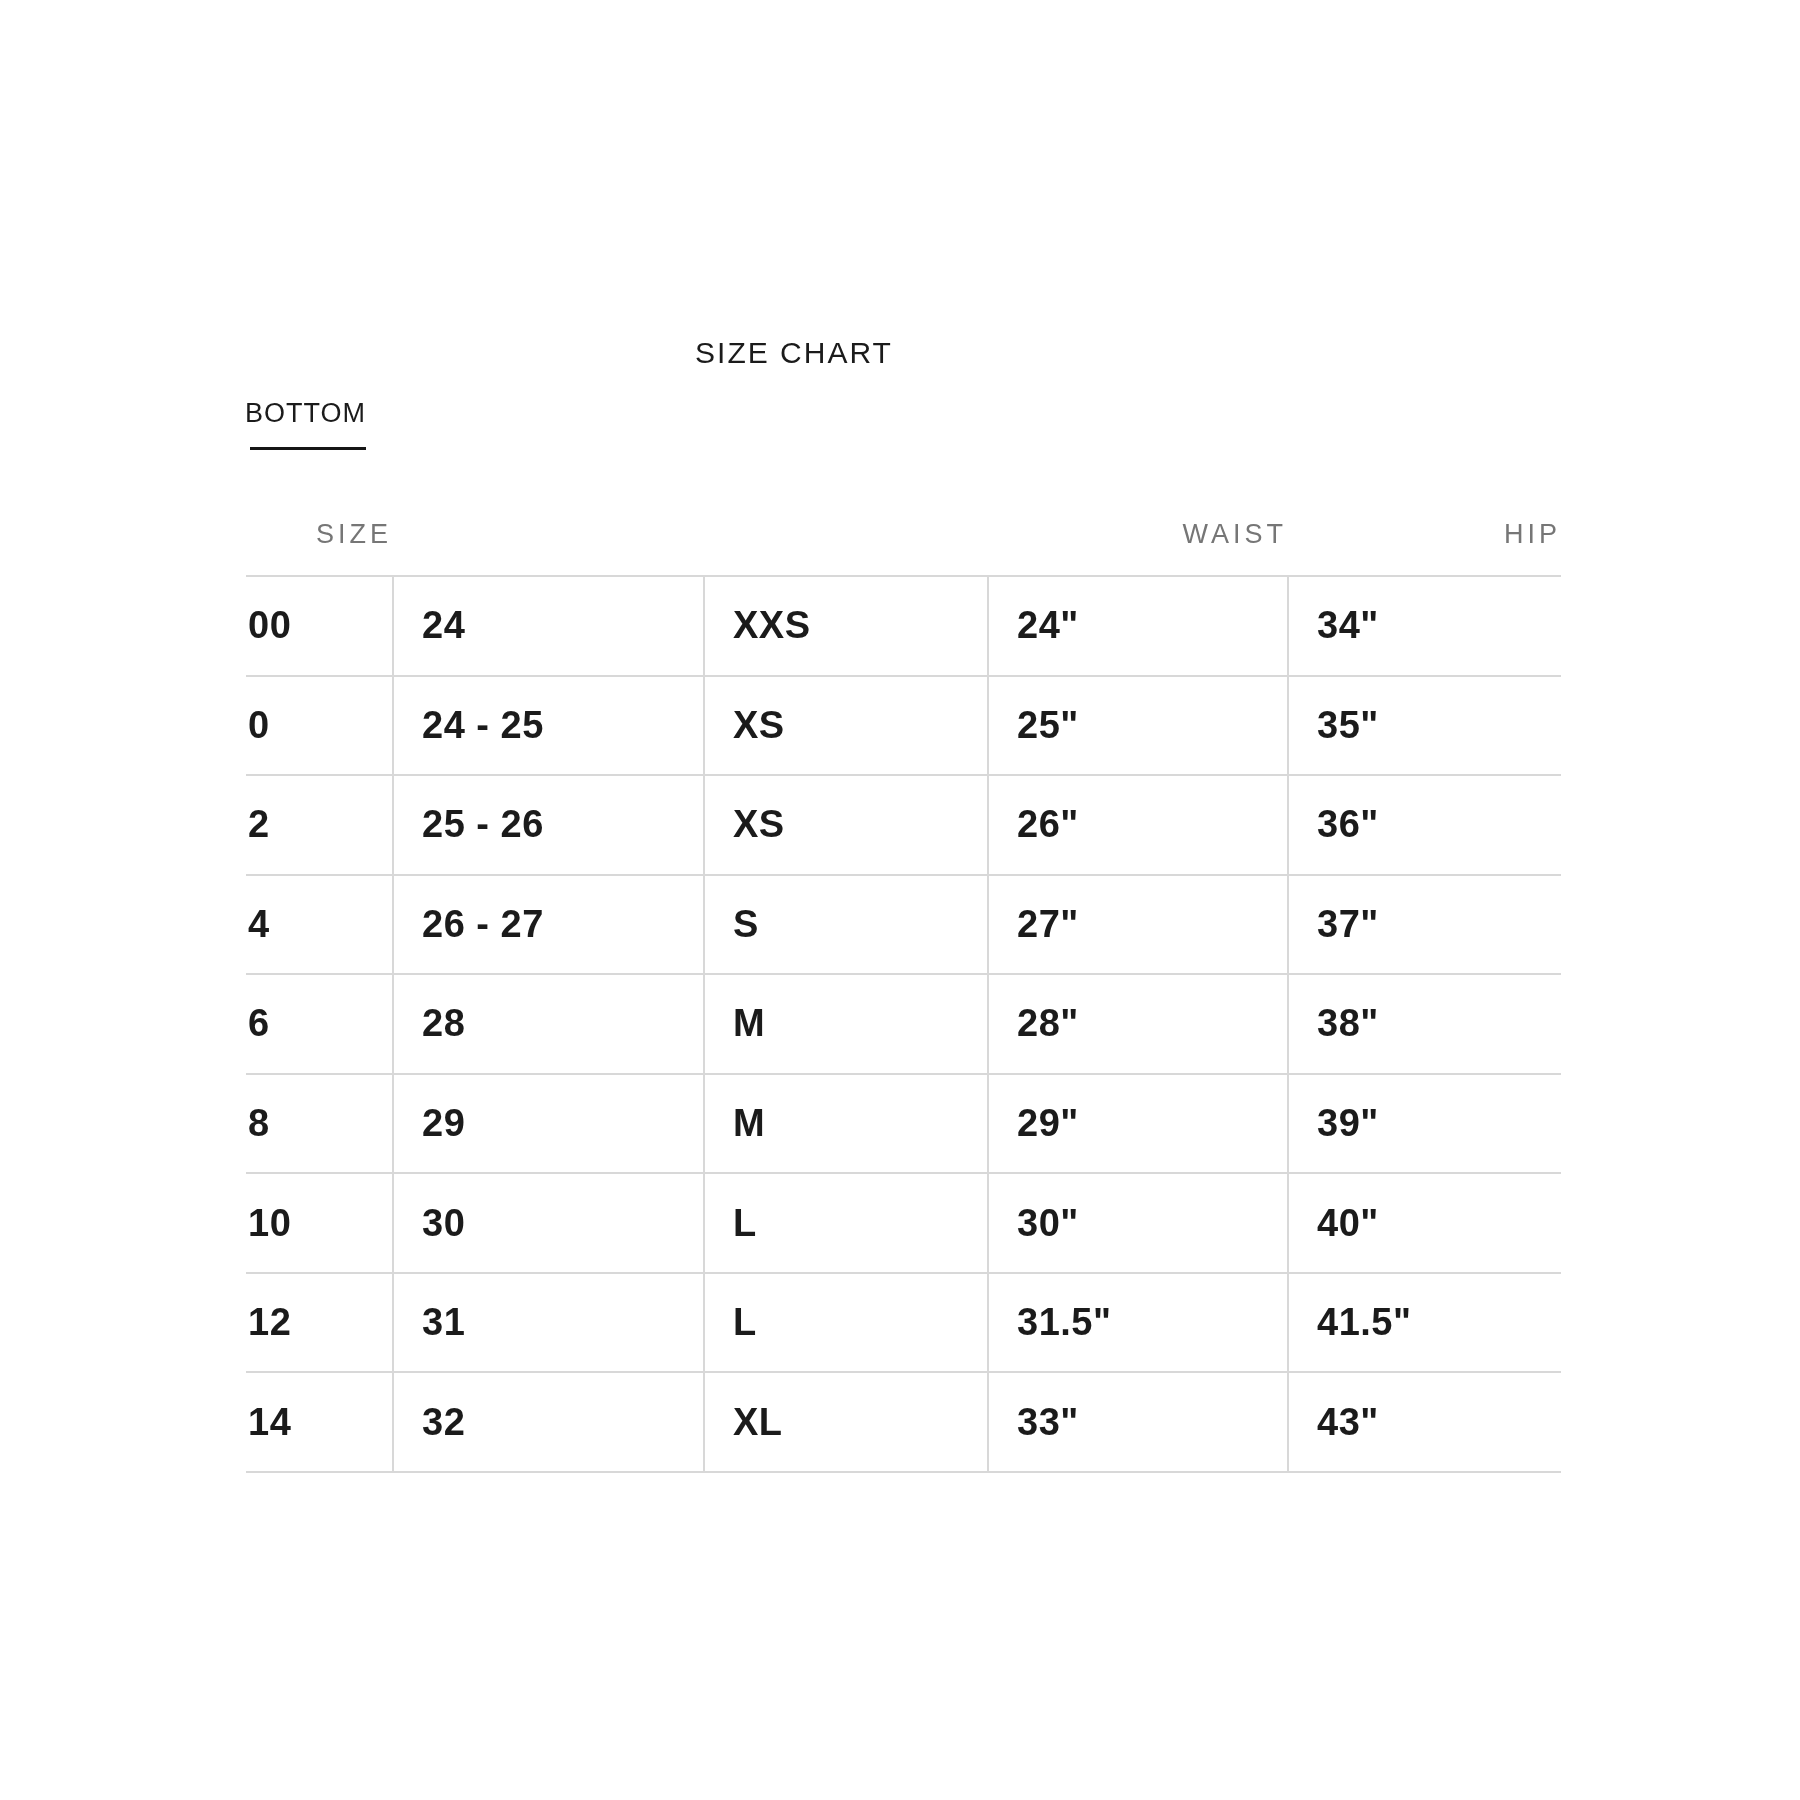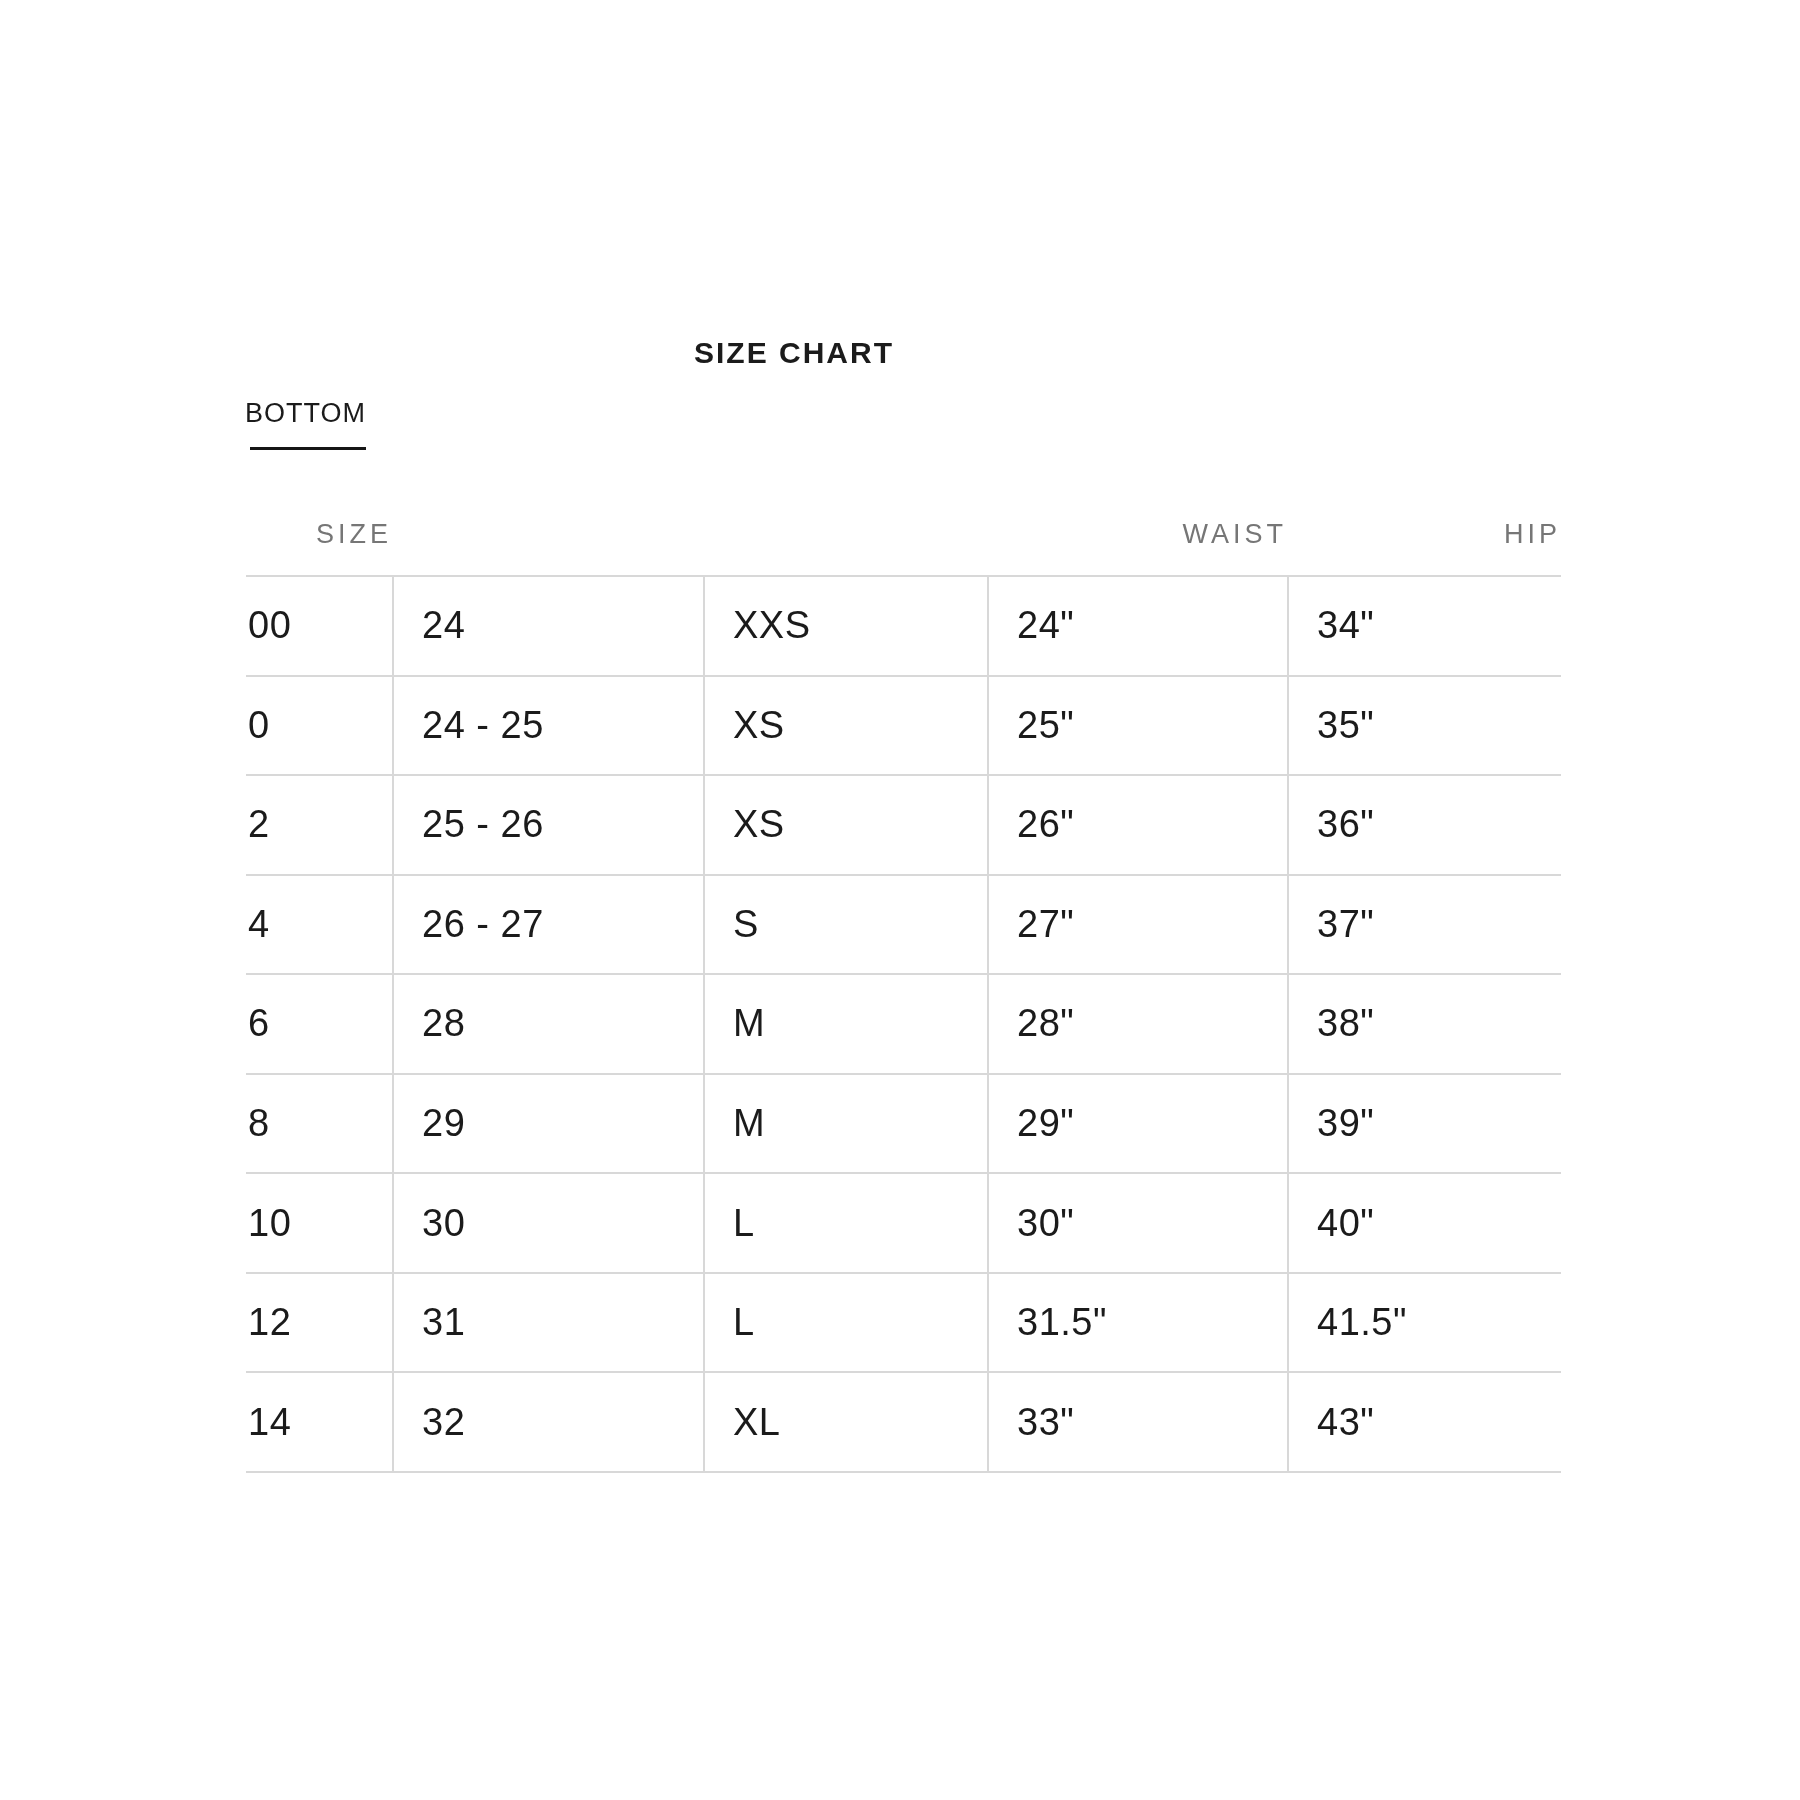--- a/index.html
+++ b/index.html
@@ -16,21 +16,21 @@
     position:relative;
     font-family:"Liberation Sans","DejaVu Sans",sans-serif;
     color:var(--text);
     overflow:hidden;
   }
   .page-title{
     position:absolute;
     top:336px;left:0;width:1588px;
     text-align:center;
     font-size:30px;
-    font-weight:700;
+    font-weight:400;
     letter-spacing:2px;
     color:var(--text);
   }
   .tab{
     position:absolute;
     left:245px;top:400px;
     display:inline-flex;
     flex-direction:column;
     cursor:pointer;
     align-items:flex-end;
@@ -77,21 +77,21 @@
     display:grid;
     grid-template-columns:146px 311px 284px 300px 274px;
     height:99.55px;
     border-top:2px solid var(--grid);
   }
   .tcell{
     display:flex;
     align-items:center;
     padding-left:25px;
     font-size:38px;
-    font-weight:400;
+    font-weight:700;
     letter-spacing:0.5px;
     color:var(--text);
     white-space:nowrap;
     overflow:hidden;
   }
   .tcell:first-child{padding-left:2px;}
   .tcell + .tcell{border-left:2px solid var(--grid);padding-left:28px;}
 </style>
 </head>
 <body>

